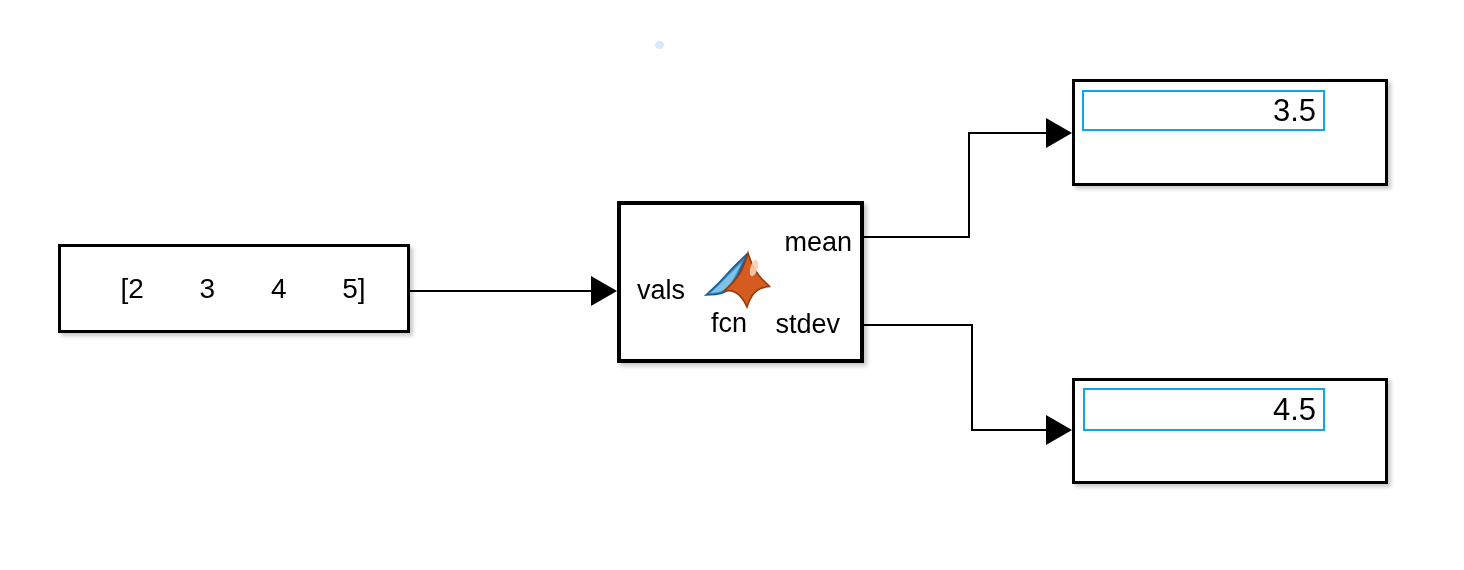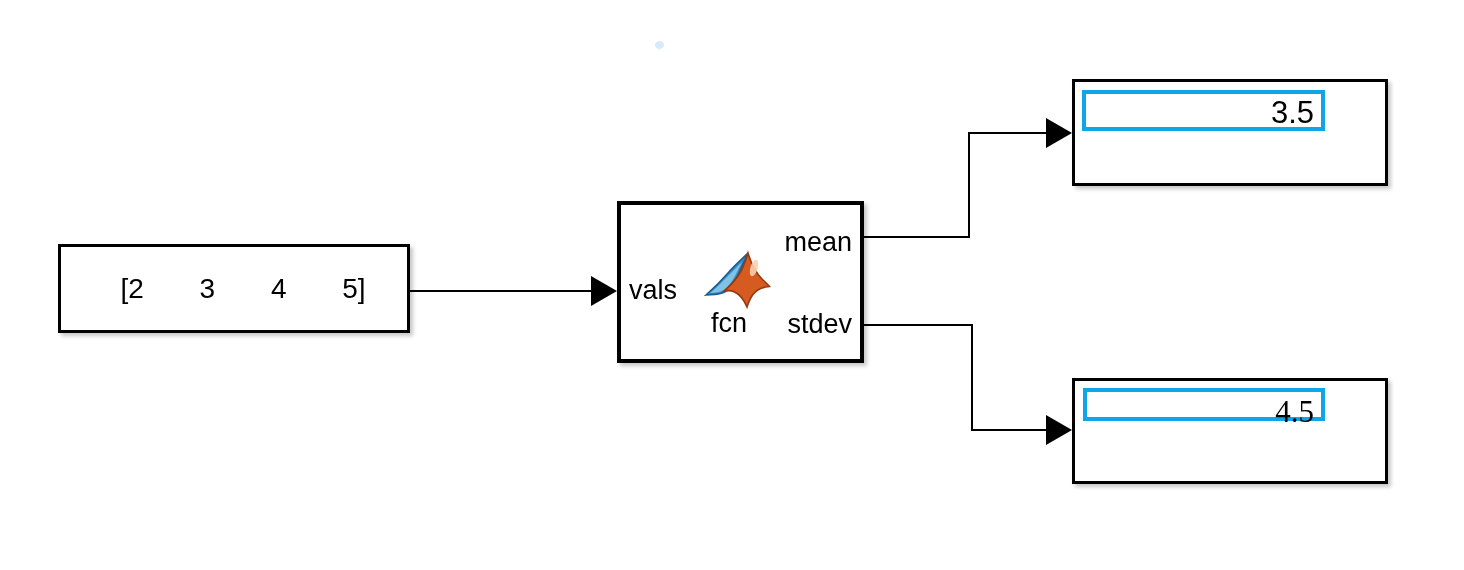--- a/index.html
+++ b/index.html
@@ -39,38 +39,38 @@
     left: 617px; top: 201px; width: 247px; height: 162px;
     border-width: 4px;
   }
   .port-label {
     position: absolute;
     font-size: 27px;
     line-height: 27px;
     color: #000;
     white-space: nowrap;
   }
-  .port-vals  { left: 8px;  top: 72px; }
+  .port-vals  { left: 16px;  top: 72px; }
   .port-mean  { right: 8px; top: 24px; }
-  .port-stdev { right: 8px; top: 106px; }
+  .port-stdev { right: 20px; top: 106px; }
   .fcn-label  { left: 90px; top: 105px; }
   .matlab-logo { position: absolute; left: 82px; top: 45px; width: 68px; height: 60px; }
 
   .display-block { left: 1072px; width: 316px; height: 107px; }
   .display-mean  { top: 79px; }
   .display-stdev { top: 378px; height: 106px; }
   .display-field {
     position: absolute;
     box-sizing: border-box;
-    border: 4px solid #0ea5e9;
+    border: 2px solid #0ea5e9;
     background: #fff;
     text-align: right;
   }
   .display-mean  .display-field { left: 7px; top: 8px; width: 243px; height: 41px; }
-  .display-stdev .display-field { left: 8px; top: 7px; width: 242px; height: 33px; font-family: Liberation Serif, serif; }
+  .display-stdev .display-field { left: 8px; top: 7px; width: 242px; height: 43px; }
   .display-value {
     display: block;
     font-size: 31px;
     line-height: 37px;
     padding-right: 7px;
     color: #000;
   }
   .display-stdev .display-value { line-height: 39px; }
 
   

